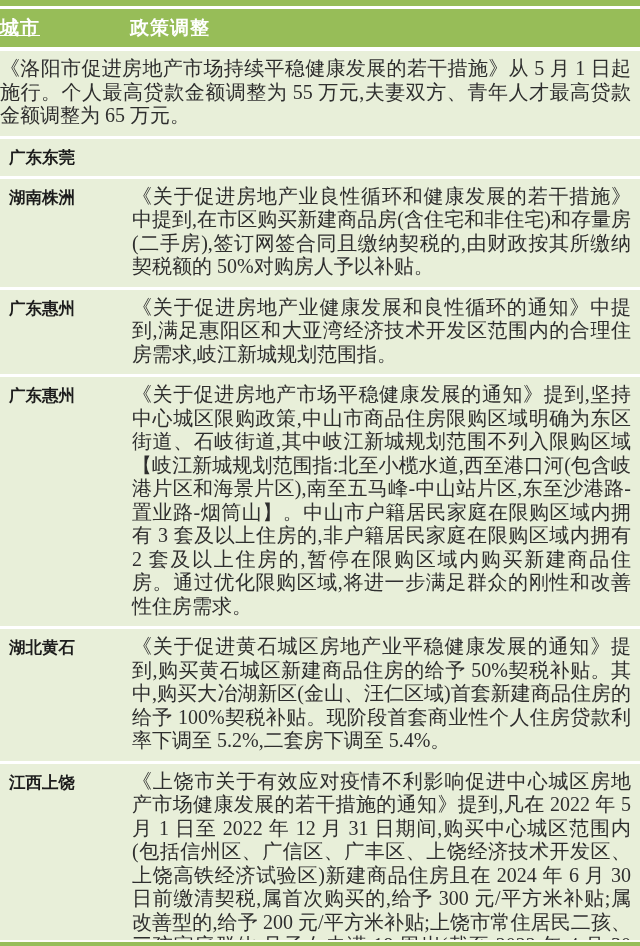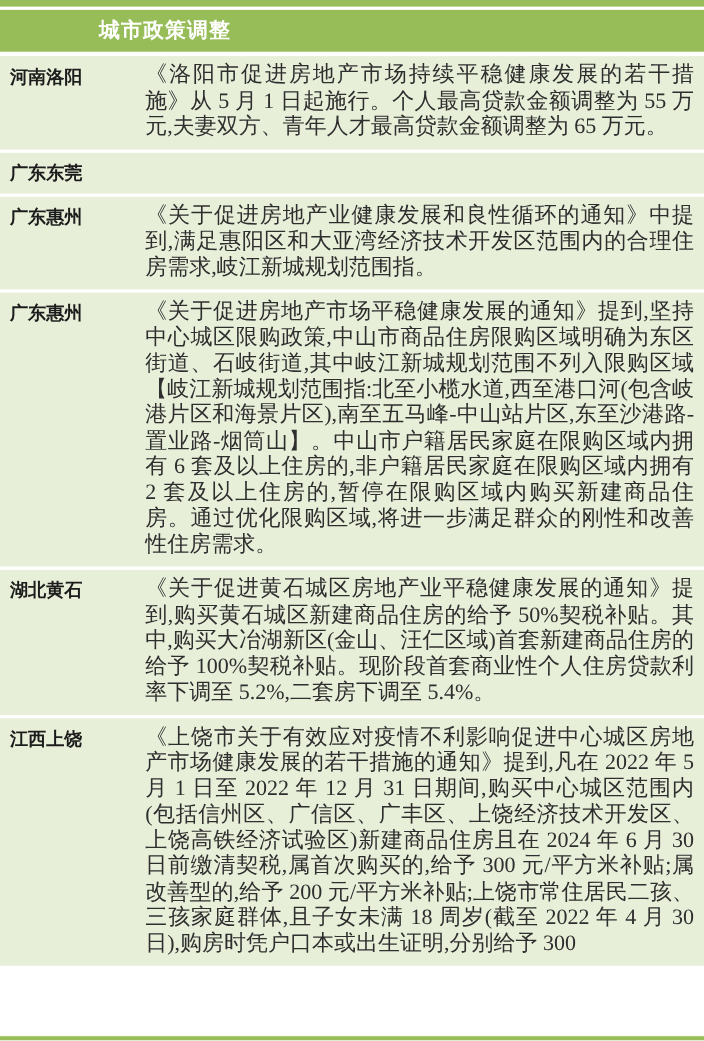--- a/index.html
+++ b/index.html
@@ -18,21 +18,21 @@
   }
   .strip{height:6px;background:var(--header-green);}
   .strip.top{margin-bottom:3px;}
   .strip.bottom{position:absolute;left:0;right:0;bottom:0;border-top:2px solid var(--separator);}
   .header-row{
     display:flex;align-items:center;
     height:38px;background:var(--header-green);
     color:#ffffff;font-weight:bold;font-size:19px;
     margin-bottom:4px;letter-spacing:1px;
   }
-  .header-city{width:130px;text-align:right;}
+  .header-city{width:130px;text-align:left;text-decoration:underline;}
   .header-policy{flex:1;text-align:left;}
   .table-body{}
   .row{
     display:flex;background:var(--body-green);
     margin-bottom:3px;
   }
   .city-cell{
     width:132px;flex:0 0 132px;
     padding:7px 4px 7px 9px;
     font-weight:bold;font-size:16.5px;color:var(--city-text);
@@ -51,42 +51,47 @@
 
 <div class="strip top"></div>
 
 <div class="header-row">
   <div class="header-city">城市</div>
   <div class="header-policy">政策调整</div>
 </div>
 
 <div class="table-body">
   <div class="row">
-    <div class="city-cell">河南洛阳</div>
     <div class="policy-cell">
         <p>《洛阳市促进房地产市场持续平稳健康发展的若干措施》从 5 月 1 日起施行。个人最高贷款金额调整为 55 万元,夫妻双方、青年人才最高贷款金额调整为 65 万元。</p>
       </div>
   </div>
 
   <div class="row">
     <div class="city-cell">广东东莞</div>
   </div>
 
+  <div class="row">
+    <div class="city-cell">湖南株洲</div>
+    <div class="policy-cell">
+        <p>《关于促进房地产业良性循环和健康发展的若干措施》中提到,在市区购买新建商品房(含住宅和非住宅)和存量房(二手房),签订网签合同且缴纳契税的,由财政按其所缴纳契税额的 50%对购房人予以补贴。</p>
+      </div>
+  </div>
 
   <div class="row">
     <div class="city-cell">广东惠州</div>
     <div class="policy-cell">
         <p>《关于促进房地产业健康发展和良性循环的通知》中提到,满足惠阳区和大亚湾经济技术开发区范围内的合理住房需求,岐江新城规划范围指。</p>
       </div>
   </div>
 
   <div class="row">
     <div class="city-cell">广东惠州</div>
     <div class="policy-cell">
-        <p>《关于促进房地产市场平稳健康发展的通知》提到,坚持中心城区限购政策,中山市商品住房限购区域明确为东区街道、石岐街道,其中岐江新城规划范围不列入限购区域【岐江新城规划范围指:北至小榄水道,西至港口河(包含岐港片区和海景片区),南至五马峰-中山站片区,东至沙港路-置业路-烟筒山】。中山市户籍居民家庭在限购区域内拥有 6 套及以上住房的,非户籍居民家庭在限购区域内拥有 2 套及以上住房的,暂停在限购区域内购买新建商品住房。通过优化限购区域,将进一步满足群众的刚性和改善性住房需求。</p>
+        <p>《关于促进房地产市场平稳健康发展的通知》提到,坚持中心城区限购政策,中山市商品住房限购区域明确为东区街道、石岐街道,其中岐江新城规划范围不列入限购区域【岐江新城规划范围指:北至小榄水道,西至港口河(包含岐港片区和海景片区),南至五马峰-中山站片区,东至沙港路-置业路-烟筒山】。中山市户籍居民家庭在限购区域内拥有 3 套及以上住房的,非户籍居民家庭在限购区域内拥有 2 套及以上住房的,暂停在限购区域内购买新建商品住房。通过优化限购区域,将进一步满足群众的刚性和改善性住房需求。</p>
       </div>
   </div>
 
   <div class="row">
     <div class="city-cell">湖北黄石</div>
     <div class="policy-cell">
         <p>《关于促进黄石城区房地产业平稳健康发展的通知》提到,购买黄石城区新建商品住房的给予 50%契税补贴。其中,购买大冶湖新区(金山、汪仁区域)首套新建商品住房的给予 100%契税补贴。现阶段首套商业性个人住房贷款利率下调至 5.2%,二套房下调至 5.4%。</p>
       </div>
   </div>
 

